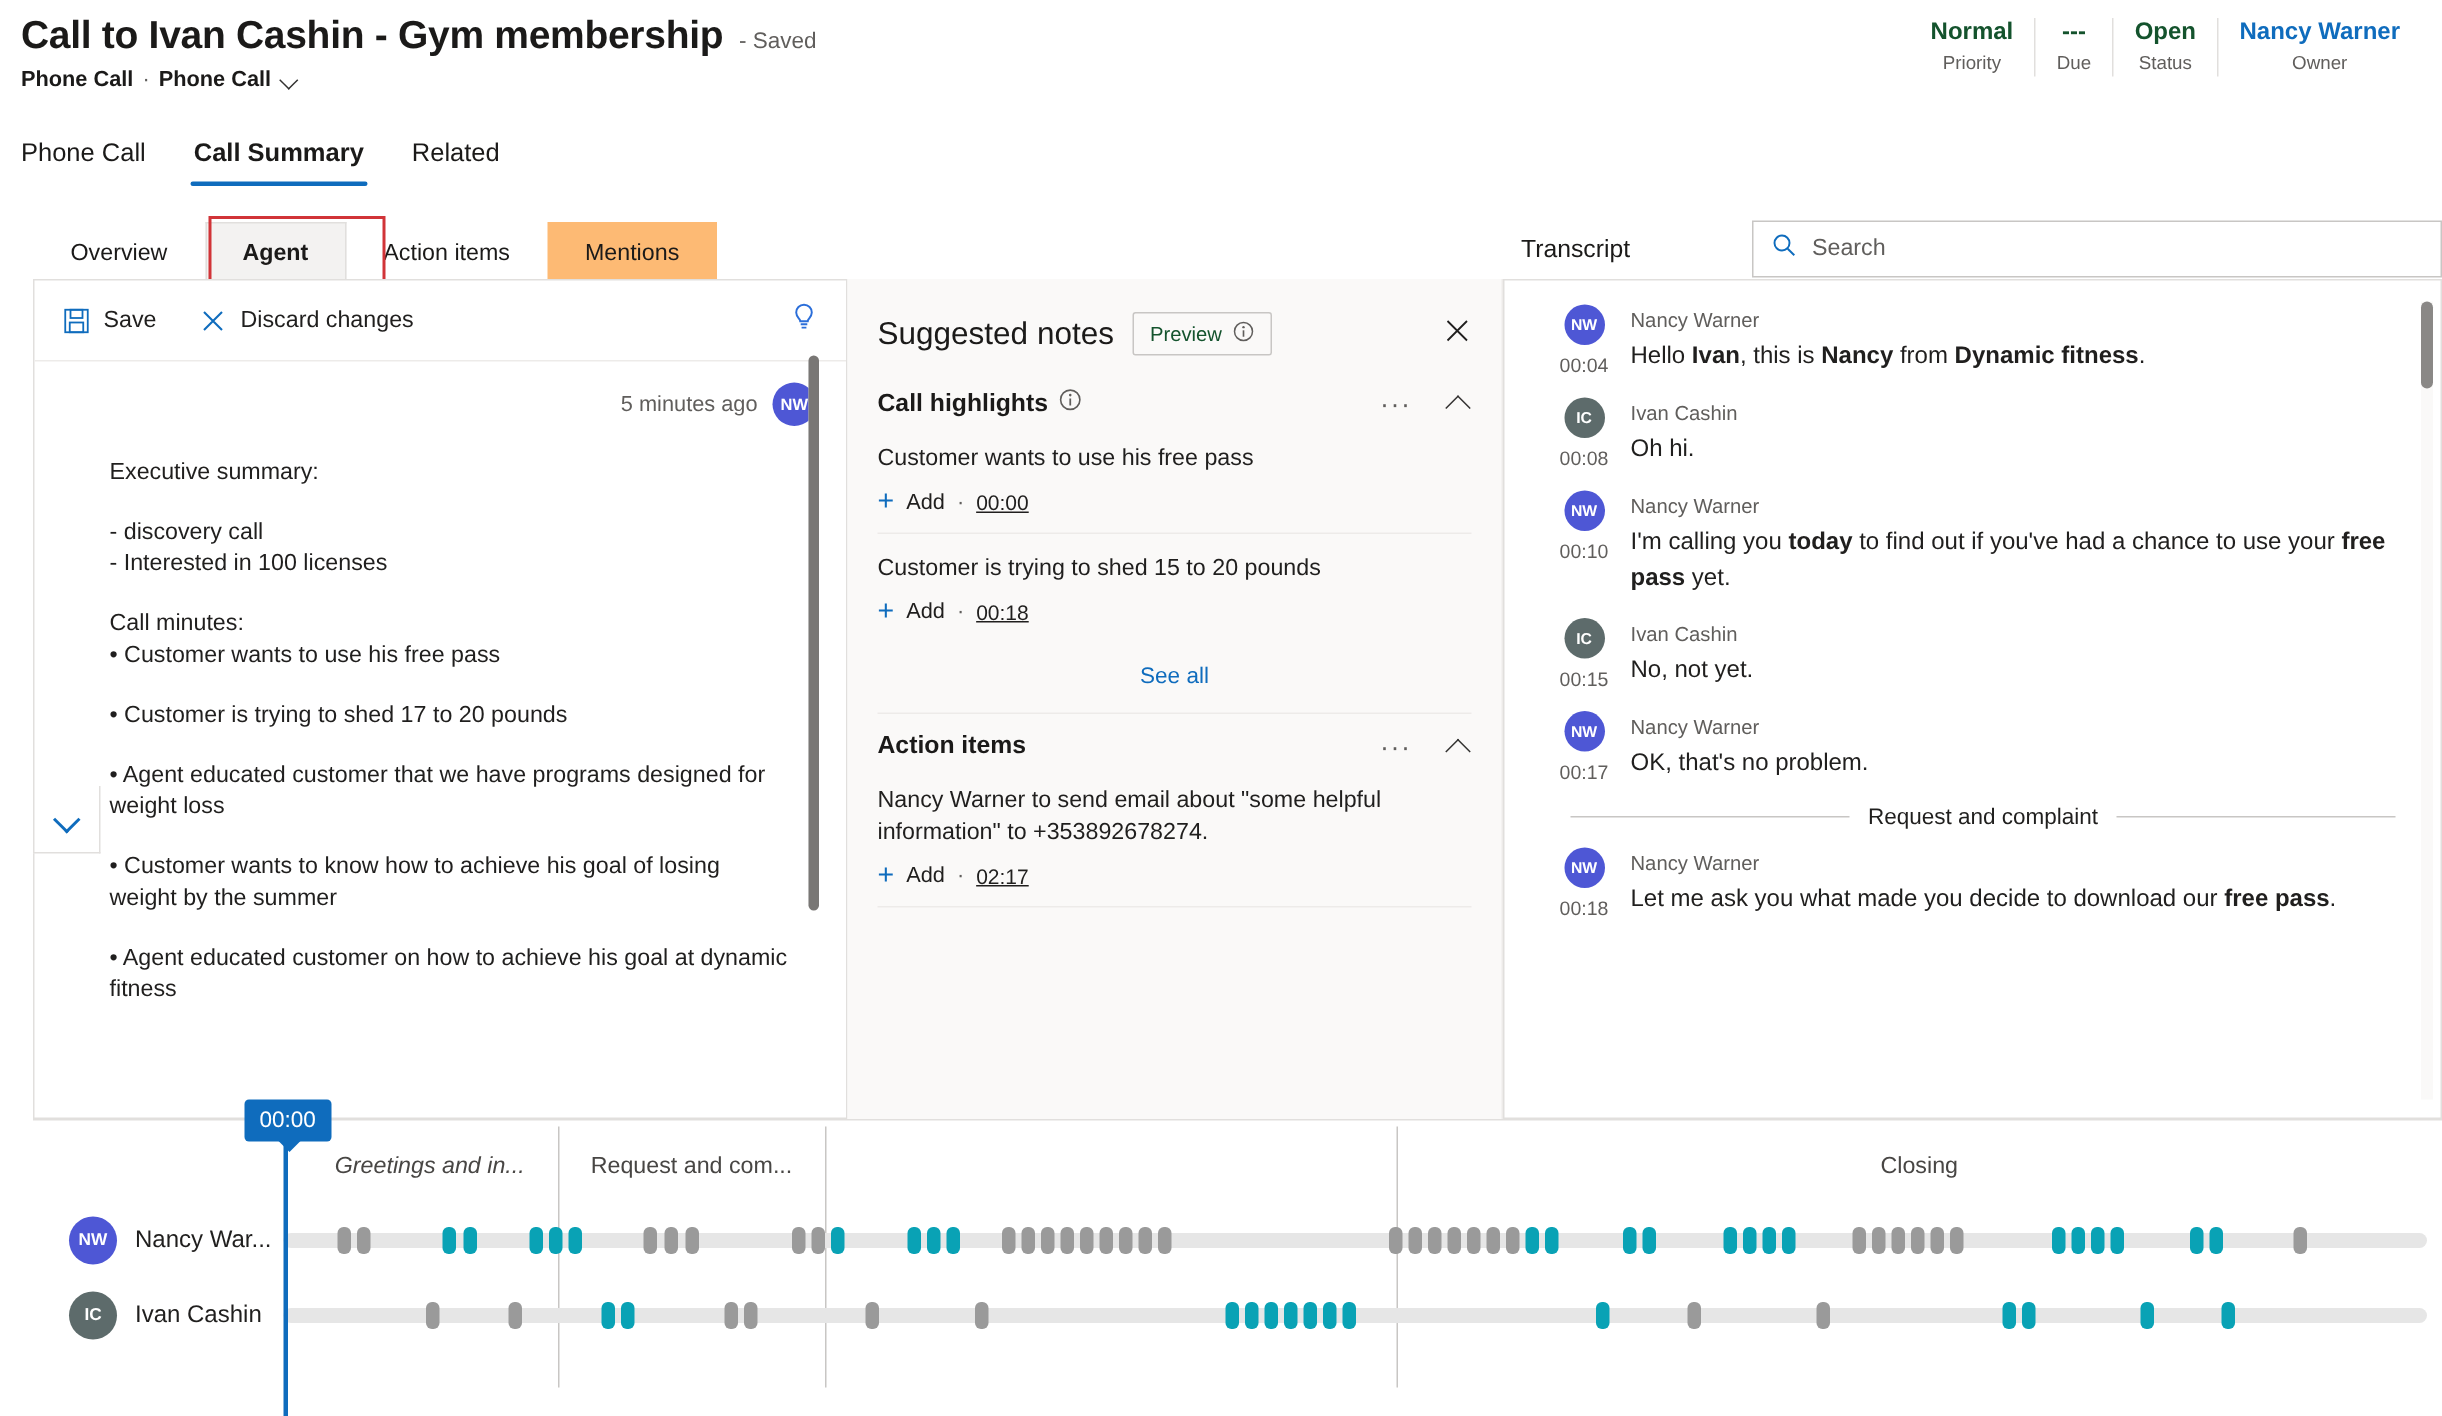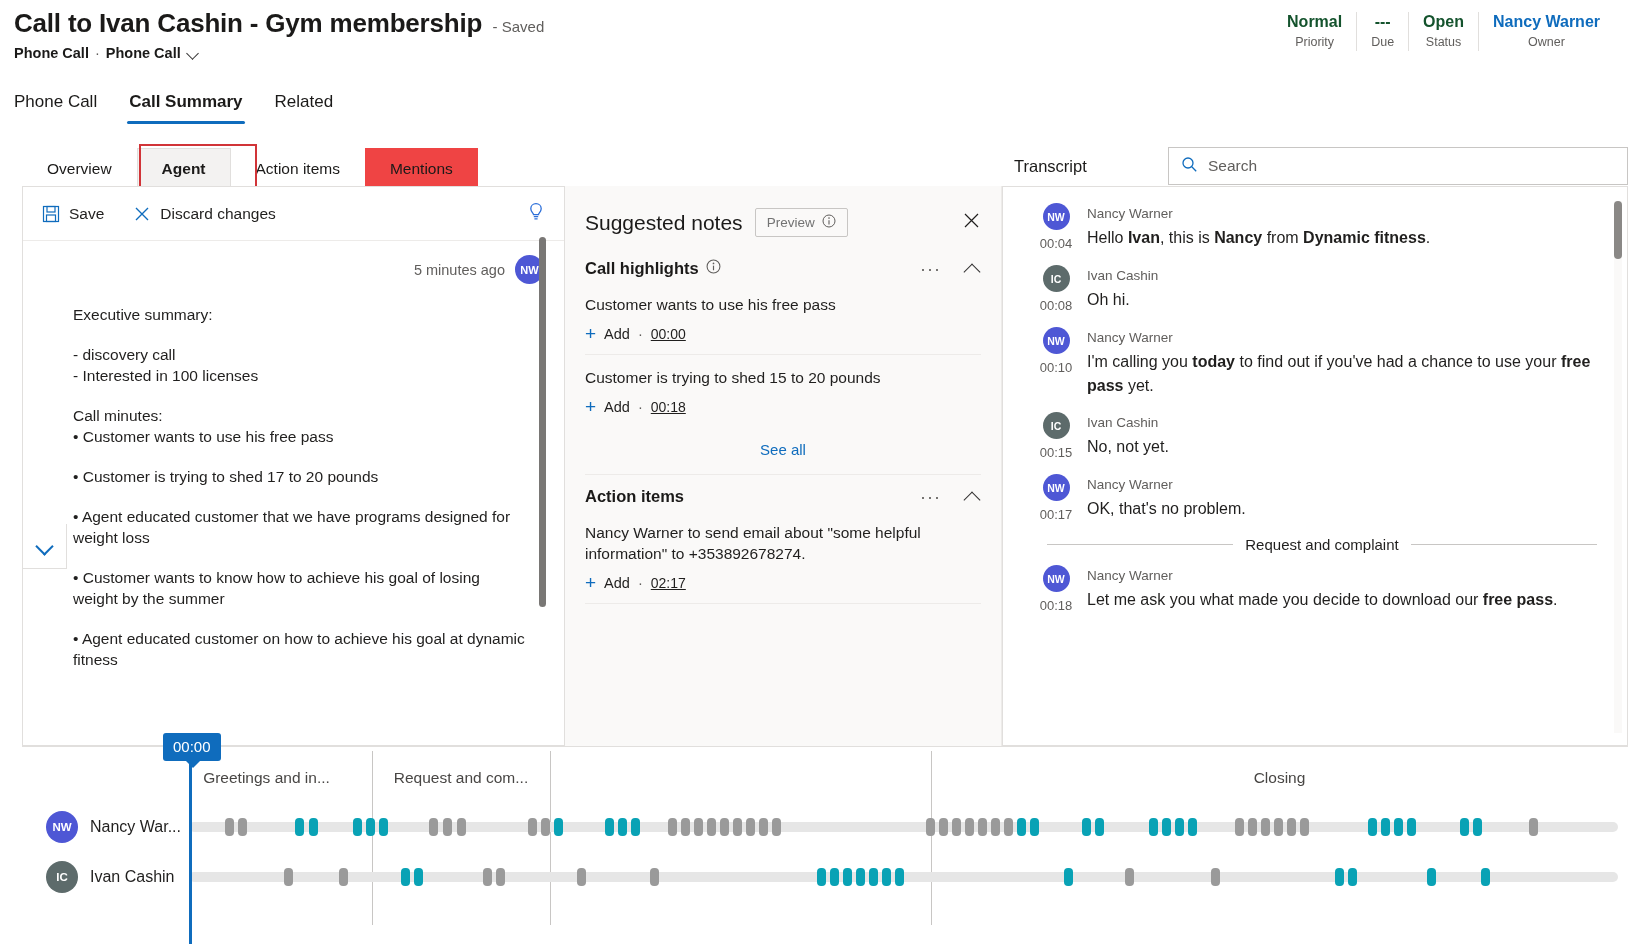--- a/index.html
+++ b/index.html
@@ -37,21 +37,21 @@
   .ptabs { position: absolute; left: 0; top: 80px; width: 1628px; height: 44px; display: flex; align-items: center; gap: 0; padding-left: 14px; }
   .ptab { font-size: 17px; color: #1b1a19; padding: 0 16px; height: 44px; line-height: 44px; position: relative; cursor: pointer; }
   .ptab:first-child { padding-left: 0; }
   .ptab.active { font-weight: 700; }
   .ptab.active::after { content: ""; position: absolute; left: 14px; right: 14px; bottom: 0; height: 3px; background: #0f6cbd; border-radius: 2px; }
 
   
   .stabs { position: absolute; left: 22px; top: 146px; display: flex; align-items: flex-end; height: 42px; }
   .stab { font-size: 15.5px; color: #1b1a19; padding: 0 24px; height: 40px; line-height: 40px; cursor: pointer; background: transparent; border: 1px solid transparent; border-bottom: none; }
   .stab.sel { background: #f3f2f1; font-weight: 700; border-color: #e1dfdd; }
-  .stab.mentions { background: #ef4444; }
+  .stab.mentions { background: #fdba74; }
   .notes-highlight {
     position: absolute; left: 139px; top: 144px; width: 118px; height: 48px;
     border: 2.5px solid #d13438; background: transparent; pointer-events: none;
   }
 
   
   .main { position: absolute; left: 0; top: 186px; width: 1628px; height: 560px; }
 
   
   .notes-panel { position: absolute; left: 22px; top: 0; width: 543px; height: 560px; background: #ffffff; border: 1px solid #e1dfdd; }
@@ -82,21 +82,21 @@
     content: ""; position: absolute; left: 2px; top: 3px; width: 11px; height: 11px;
     border-right: 2px solid #0f6cbd; border-bottom: 2px solid #0f6cbd; transform: rotate(45deg);
   }
 
   
   .sugg-panel { position: absolute; left: 565px; top: 0; width: 437px; height: 560px; background: #faf9f8; border-right: 1px solid #edebe9; }
   .sugg-head { display: flex; align-items: center; padding: 22px 20px 10px 20px; }
   .sugg-title { font-size: 21px; color: #1b1a19; }
   .preview-badge {
     margin-left: 12px; border: 1px solid #c8c6c4; background: #faf9f8; border-radius: 2px;
-    padding: 5px 11px; font-size: 13.5px; color: #737373; display: flex; align-items: center; gap: 7px; cursor: pointer;
+    padding: 5px 11px; font-size: 13.5px; color: #14532d; display: flex; align-items: center; gap: 7px; cursor: pointer;
   }
   .sugg-close { margin-left: auto; cursor: pointer; }
   .sugg-inner { padding: 0 20px; }
   .sec-head { display: flex; align-items: center; padding: 12px 0 4px 0; }
   .sec-title { font-size: 16.5px; font-weight: 700; color: #1b1a19; }
   .sec-spacer { flex: 1; }
   .dots { font-size: 18px; color: #605e5c; letter-spacing: 1px; cursor: pointer; line-height: 10px; padding: 0 6px; }
   .chev-up { width: 18px; height: 18px; position: relative; cursor: pointer; margin-left: 16px; }
   .chev-up::before {
     content: ""; position: absolute; left: 3px; top: 6px; width: 11px; height: 11px;
@@ -437,21 +437,21 @@
     </div>
 
   </div>
 
   <div class="collapse-btn">
     <span class="chev-down-blue"></span>
   </div>
 
   <div class="timeline">
     <div class="tl-seg-labels">
-      <div class="tl-seg" style="left:153px;width:183px;">Greetings and in...</div>
+      <div class="tl-seg" style="left:173px;width:183px;font-style:italic;">Greetings and in...</div>
       <div class="tl-seg" style="left:350px;width:178px;">Request and com...</div>
       <div class="tl-seg" style="left:909px;width:697px;">Closing</div>
     </div>
     <div class="tl-vline" style="left:350px;height:174px;"></div>
     <div class="tl-vline" style="left:528px;height:174px;"></div>
     <div class="tl-vline" style="left:909px;height:174px;"></div>
 
     <div class="tl-badge">00:00</div>
     <div class="tl-playhead"></div>
 

